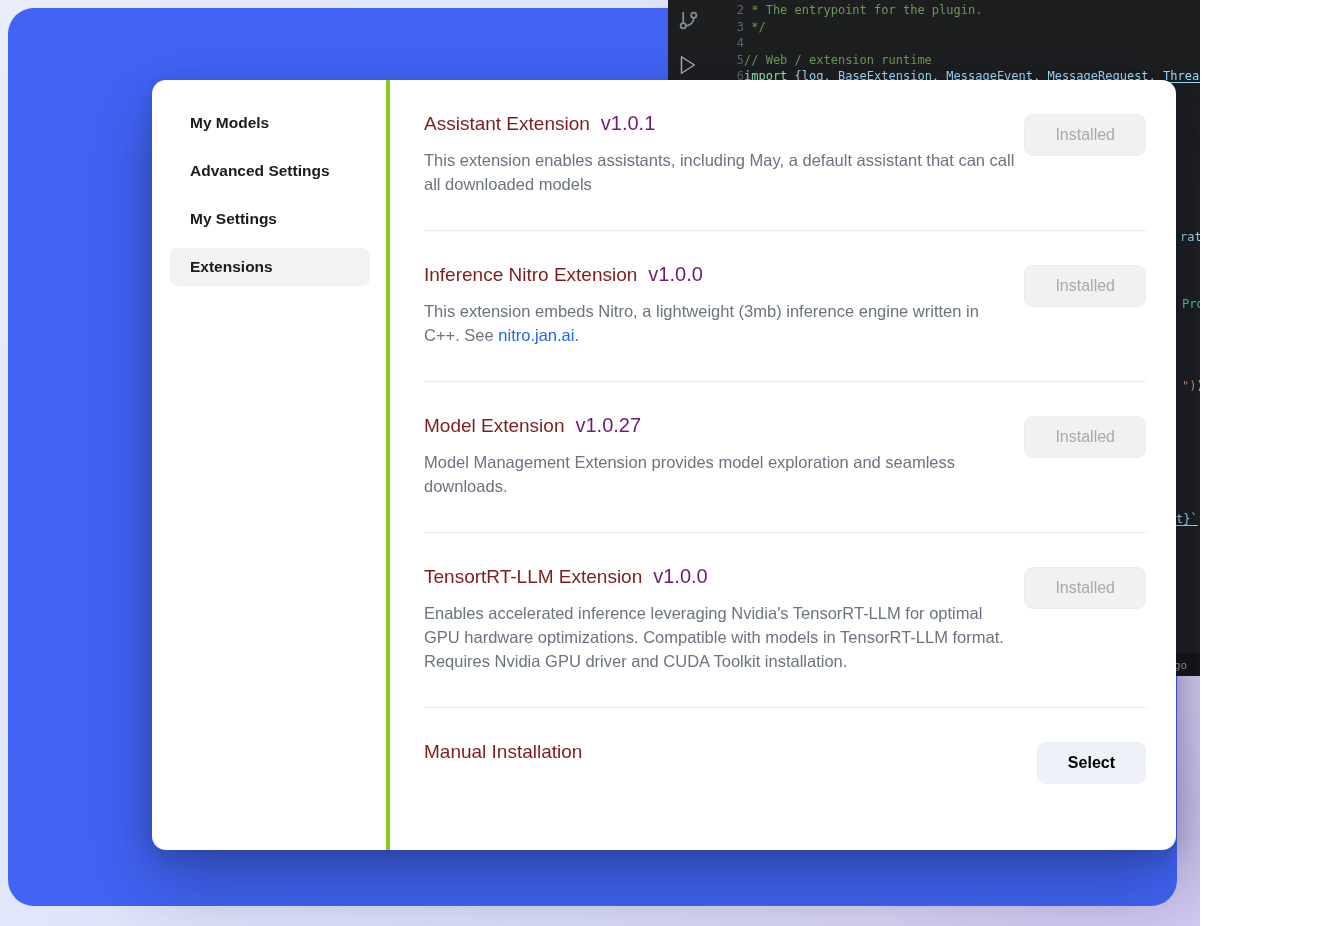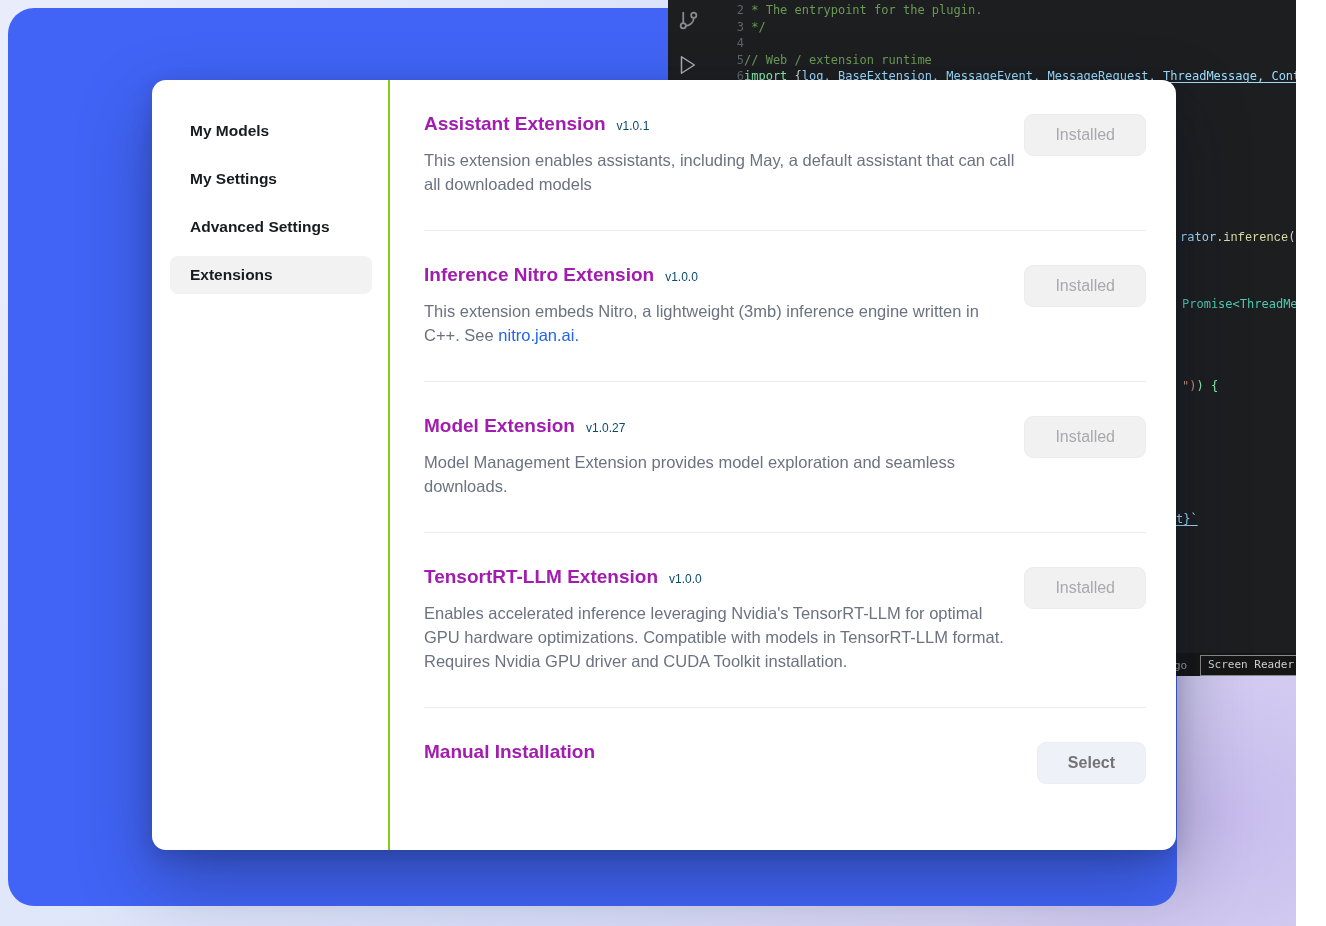--- a/index.html
+++ b/index.html
@@ -1,20 +1,20 @@
 <!DOCTYPE html>
 <html><head>
 <meta charset="utf-8">
 <style>
   * { margin:0; padding:0; box-sizing:border-box; }
   html,body { width:1326px; height:926px; }
   body { font-family:"Liberation Sans", sans-serif; }
 
   .canvas {
-    position:relative; width:1296px; height:926px; overflow:hidden;
+    position:relative; width:1200px; height:926px; overflow:hidden;
     background:
       radial-gradient(420px 320px at 94% 88%, rgba(178,158,230,0.45), rgba(178,158,230,0) 70%),
       linear-gradient(115deg, #e9edfb 0%, #dfe6fa 30%, #d8defa 55%, #d6d2f2 78%, #d9d4f3 100%);
   }
 
   
   .blue-panel {
     position:absolute; left:8px; top:8px; width:1169px; height:898px;
     background:#4164F6; border-radius:26px;
   }
@@ -48,48 +48,48 @@
     position:absolute; left:532px; top:2px; color:#d0d0d0;
     border:1px solid #8a8a8a; padding:1px 7px; white-space:nowrap;
   }
 
   
   .modal {
     position:absolute; left:152px; top:80px; width:1024px; height:770px;
     background:#ffffff; border-radius:14px; display:flex; overflow:hidden;
     box-shadow:0 30px 70px rgba(15,23,42,.35), 0 6px 20px rgba(15,23,42,.18);
   }
-  .sidebar { width:238px; border-right:2px solid #84cc16; padding:32px 16px 0 18px; flex:none; }
+  .sidebar { width:238px; border-right:4px solid #84cc16; padding:24px 16px 0 18px; flex:none; }
   .side-item {
     font-weight:700; font-size:15.5px; color:#191b20;
     padding:10px 20px; border-radius:8px; margin-bottom:10px; cursor:pointer;
   }
   .side-item.active { background:#f2f2f3; }
 
   .content { flex:1; padding:0 30px 0 34px; overflow:hidden; }
   .row {
     display:flex; align-items:flex-start; justify-content:space-between;
     padding:32px 0 34px; border-bottom:1px solid #ebebed;
   }
   .row.last { border-bottom:none; padding-bottom:26px; }
   .row-text { max-width:592px; }
-  .row-title { font-size:19px; font-weight:700; color:#a21caf; line-height:24px; }
-  .row-version { font-size:12px; font-weight:400; color:#0c4a6e; margin-left:11px; }
+  .row-title { font-size:19px; font-weight:400; color:#7f1d1d; line-height:24px; }
+  .row-version { font-size:20px; font-weight:400; color:#701a75; margin-left:11px; }
   .row-desc { margin-top:12px; font-size:16.5px; line-height:24px; color:#6b7280; }
   .link { color:#2563EB; text-decoration:none; cursor:pointer;text-align:center; }
 
   .btn {
     min-width:114px; padding:11px 30px; text-align:center; border-radius:9px;
     background:#f1f1f2; border:1px solid #ececee; color:#a8a8ae;
     font-family:"Liberation Sans", sans-serif; font-size:16px; font-weight:500;
     margin-top:2px; flex:none;
   }
   .btn.select {
     min-width:94px; background:#eef1f8; border-color:#e9edf6;
-    color:#737373; font-weight:700; cursor:pointer;
+    color:#000000; font-weight:700; cursor:pointer;
   }
 </style>
 </head>
 <body>
 
 <div class="canvas">
 
   <div class="blue-panel"></div>
 
   <div class="editor">
@@ -119,22 +119,22 @@
     <div class="statusbar">
       <span class="sb-lang">go</span>
       <span class="sb-badge">Screen Reader Optimized</span>
     </div>
   </div>
 
   <div class="modal">
 
     <aside class="sidebar">
       <div class="side-item">My Models</div>
+      <div class="side-item">Advanced Settings</div>
       <div class="side-item">My Settings</div>
-      <div class="side-item">Advanced Settings</div>
       <div class="side-item active">Extensions</div>
     </aside>
 
     <section class="content">
 
       <div class="row">
         <div class="row-text">
           <div>
             <span class="row-title">Assistant Extension</span><span class="row-version">v1.0.1</span>
           </div>

